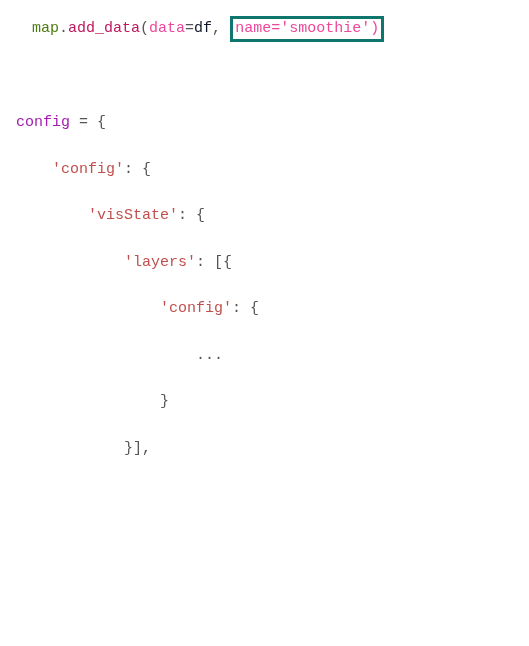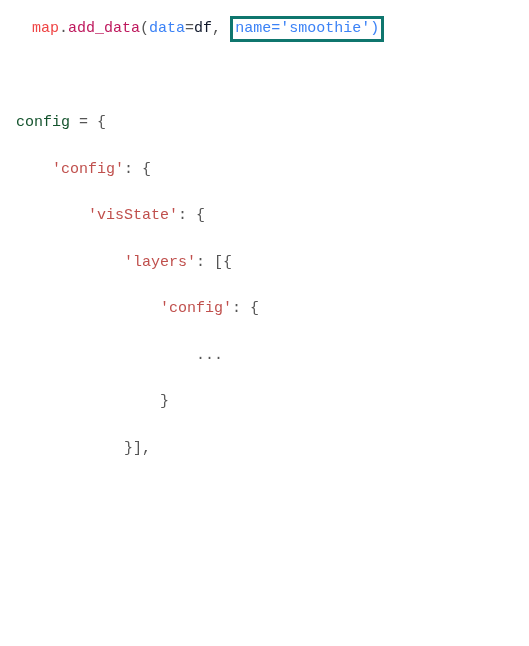--- a/index.html
+++ b/index.html
@@ -13,29 +13,29 @@
     width: 529px;
     box-sizing: border-box;
     position: relative;
   }
   pre {
     margin: 0;
     white-space: pre;
     font-family: inherit;
   }
   .line { display: block; }
-  .tok-map     { color: #ef4444; padding-left: 16px; }
+  .tok-map     { color: #4d7c0f; padding-left: 16px; }
   .tok-func    { color: #be185d; }
   .tok-punct   { color: #555; }
-  .tok-param   { color: #3b82f6; }
+  .tok-param   { color: #ec4899; }
   .tok-eq      { color: #555; }
   .tok-val     { color: #0f172a; }
   .tok-str     { color: #c0504d; }
   .tok-comment { color: #999; font-style: normal;}
-  .tok-var     { color: #14532d; }
+  .tok-var     { color: #a21caf; }
 
   .hlbox {
     border: 3px solid #0f766e;
     padding: 0 2px;
     display: inline-block;
     line-height: 1.3;
   }
 </style>
 </head>
 <body>

